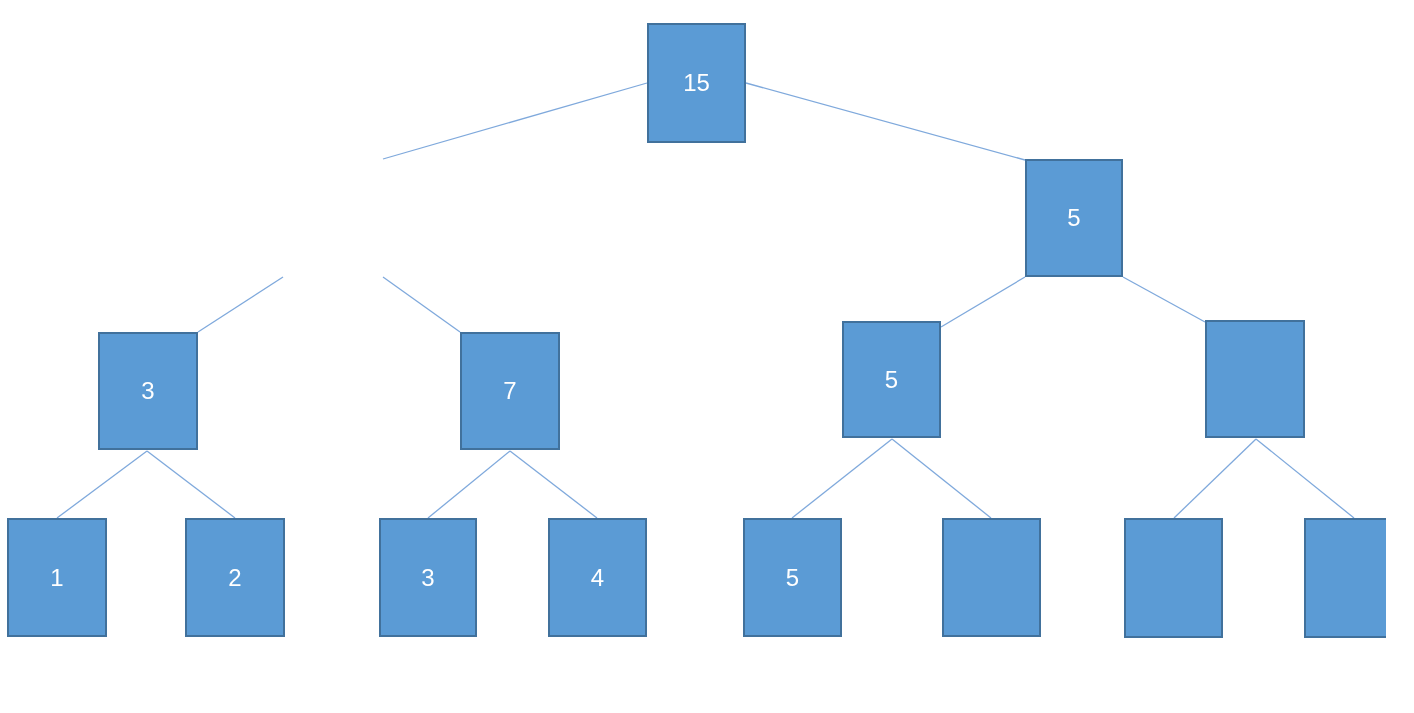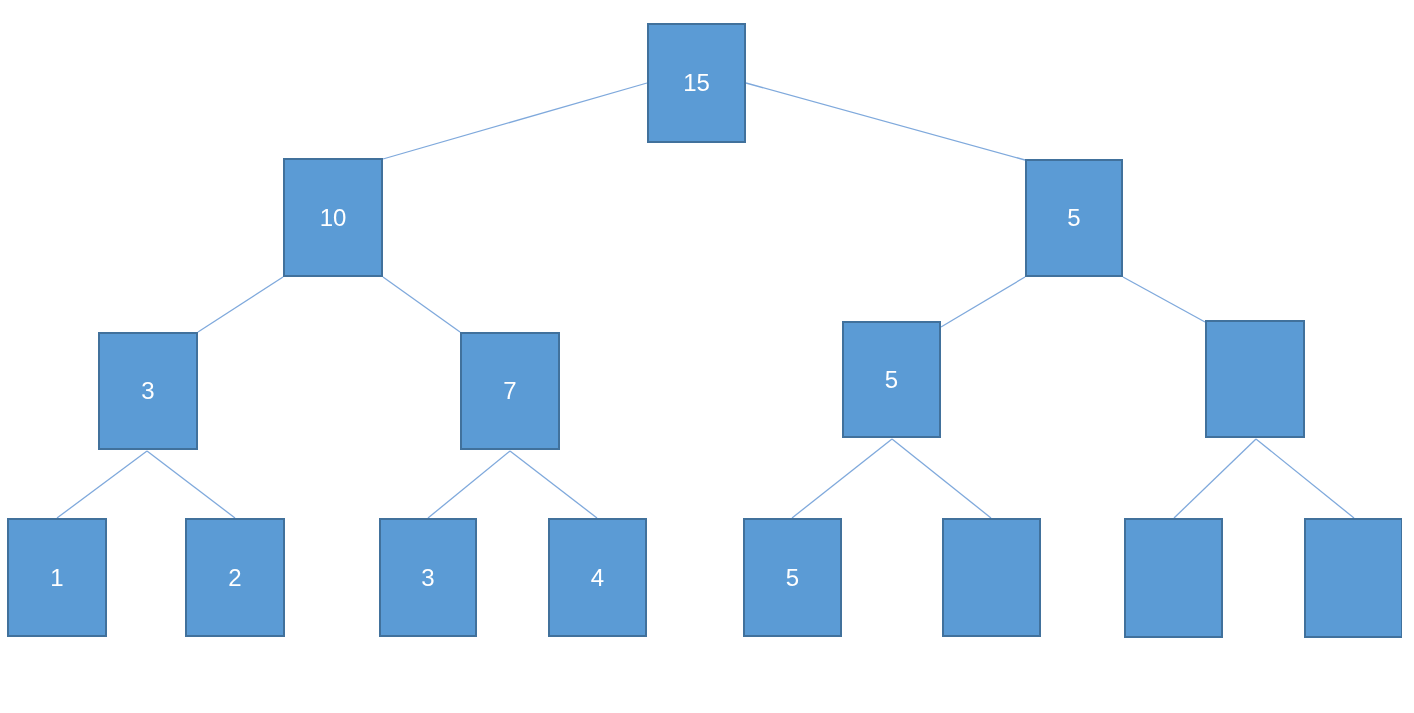--- a/index.html
+++ b/index.html
@@ -3,21 +3,20 @@
 <meta charset="utf-8">
 <style>
   html, body { margin: 0; padding: 0; background: #ffffff; }
   .canvas {
     position: relative;
     width: 1386px;
     height: 713px;
     background: #ffffff;
     overflow: hidden;
     font-family: "Liberation Sans", sans-serif;
-    padding-left: 16px;
   }
   #edge-layer {
     position: absolute;
     left: 0; top: 0;
     width: 1414px;
     height: 713px;
     pointer-events: none;
   }
   #node-layer { position: absolute; left: 0; top: 0; width: 100%; height: 100%; }
   .tree-node {
@@ -49,23 +48,20 @@
       <line x1="510" y1="451" x2="597" y2="518" stroke="#7fa9dc" stroke-width="1.3"></line>
       <line x1="892" y1="439" x2="792" y2="518" stroke="#7fa9dc" stroke-width="1.3"></line>
       <line x1="892" y1="439" x2="991" y2="518" stroke="#7fa9dc" stroke-width="1.3"></line>
       <line x1="1256" y1="439" x2="1174" y2="518" stroke="#7fa9dc" stroke-width="1.3"></line>
       <line x1="1256" y1="439" x2="1354" y2="518" stroke="#7fa9dc" stroke-width="1.3"></line>
     </svg>
   <div id="node-layer">
       <div class="tree-node" style="left: 647px; top: 23px; width: 99px; height: 120px; background: rgb(91, 155, 213); border: 2px solid rgb(65, 113, 156); color: rgb(255, 255, 255);">
         <span>15</span>
       </div>
-      <div class="tree-node" style="left: 283px; top: 158px; width: 100px; height: 119px; background: rgb(91, 155, 213); border: 2px solid rgb(65, 113, 156); color: rgb(255, 255, 255);">
-        <span>10</span>
-      </div>
       <div class="tree-node" style="left: 1025px; top: 159px; width: 98px; height: 118px; background: rgb(91, 155, 213); border: 2px solid rgb(65, 113, 156); color: rgb(255, 255, 255);">
         <span>5</span>
       </div>
       <div class="tree-node" style="left: 98px; top: 332px; width: 100px; height: 118px; background: rgb(91, 155, 213); border: 2px solid rgb(65, 113, 156); color: rgb(255, 255, 255);">
         <span>3</span>
       </div>
       <div class="tree-node" style="left: 460px; top: 332px; width: 100px; height: 118px; background: rgb(91, 155, 213); border: 2px solid rgb(65, 113, 156); color: rgb(255, 255, 255);">
         <span>7</span>
       </div>
       <div class="tree-node" style="left: 842px; top: 321px; width: 99px; height: 117px; background: rgb(91, 155, 213); border: 2px solid rgb(65, 113, 156); color: rgb(255, 255, 255);">

